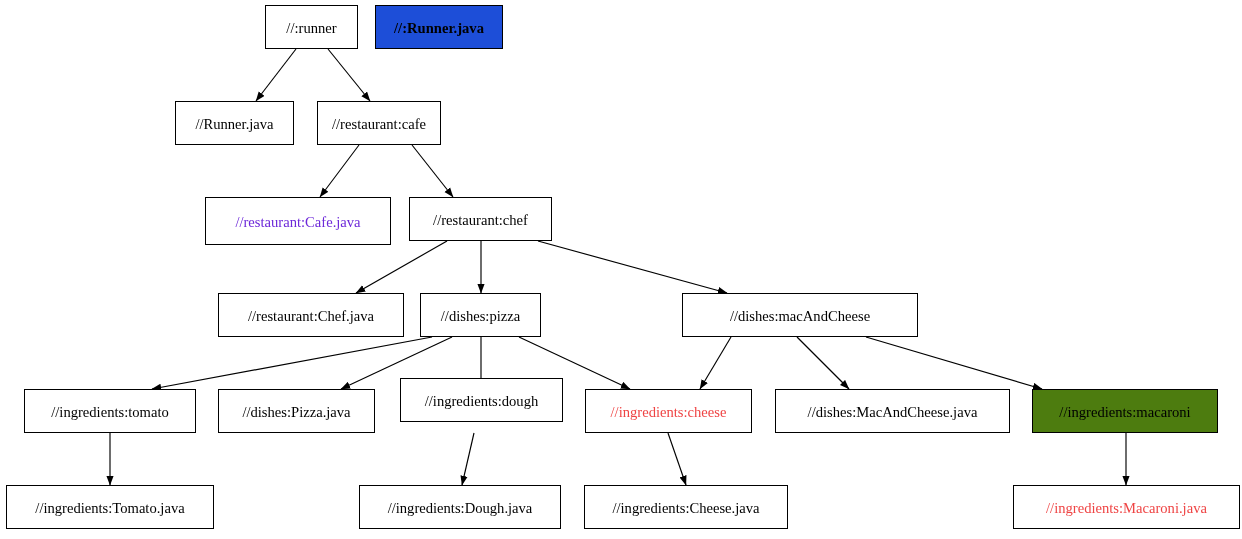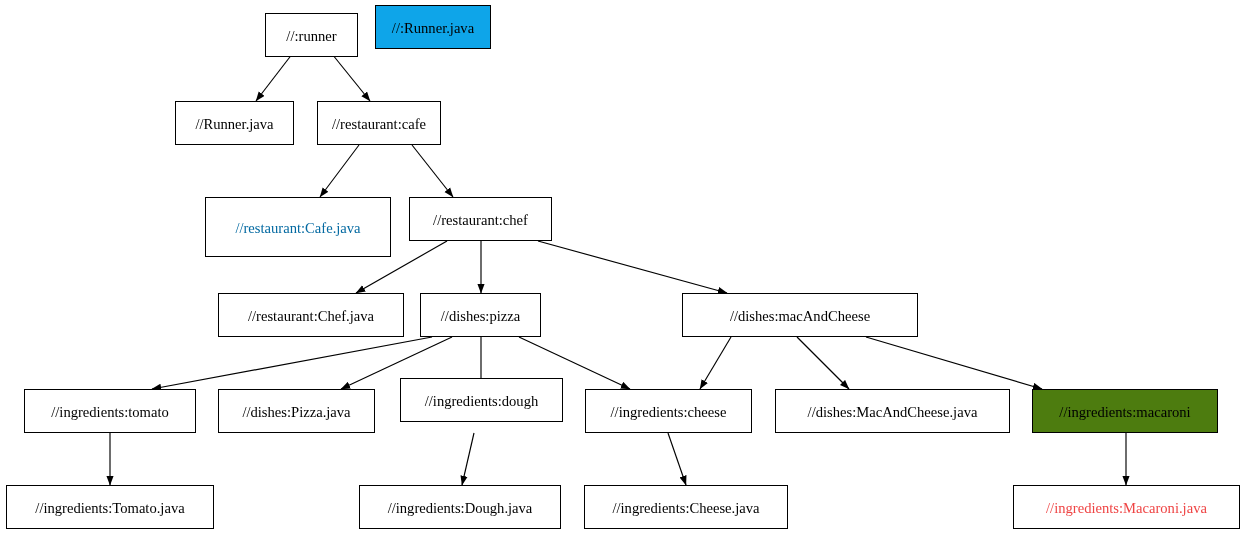--- a/index.html
+++ b/index.html
@@ -71,33 +71,33 @@
         <line x1="797" y1="337" x2="849" y2="389" stroke="#000000" stroke-width="1.15" marker-end="url(#arrowhead)"></line>
         <line x1="866" y1="337" x2="1042" y2="389" stroke="#000000" stroke-width="1.15" marker-end="url(#arrowhead)"></line>
         <line x1="110" y1="433" x2="110" y2="485" stroke="#000000" stroke-width="1.15" marker-end="url(#arrowhead)"></line>
         <line x1="474" y1="433" x2="462" y2="485" stroke="#000000" stroke-width="1.15" marker-end="url(#arrowhead)"></line>
         <line x1="668" y1="433" x2="686" y2="485" stroke="#000000" stroke-width="1.15" marker-end="url(#arrowhead)"></line>
         <line x1="1126" y1="433" x2="1126" y2="485" stroke="#000000" stroke-width="1.15" marker-end="url(#arrowhead)"></line>
       </g>
   </svg>
 
   <div id="nodes-group">
-      <div class="node" style="left: 265px; top: 5px; width: 93px; height: 44px; border-color: rgb(0, 0, 0); background: rgb(255, 255, 255); color: rgb(0, 0, 0); margin-top: 8px;">
+      <div class="node" style="left: 265px; top: 5px; width: 93px; height: 44px; border-color: rgb(0, 0, 0); background: rgb(255, 255, 255); color: rgb(0, 0, 0);">
         <span class="node-label">//:runner</span>
       </div>
-      <div class="node" style="left: 375px; top: 5px; width: 116px; height: 44px; border-color: rgb(0, 0, 0); background: #0ea5e9; color: rgb(0, 0, 0);">
+      <div class="node" style="left: 375px; top: 5px; width: 128px; height: 44px; border-color: rgb(0, 0, 0); background: #1d4ed8; color: rgb(0, 0, 0); font-weight: bold;">
         <span class="node-label">//:Runner.java</span>
       </div>
       <div class="node" style="left: 175px; top: 101px; width: 119px; height: 44px; border-color: rgb(0, 0, 0); background: rgb(255, 255, 255); color: rgb(0, 0, 0);">
         <span class="node-label">//Runner.java</span>
       </div>
       <div class="node" style="left: 317px; top: 101px; width: 124px; height: 44px; border-color: rgb(0, 0, 0); background: rgb(255, 255, 255); color: rgb(0, 0, 0);">
         <span class="node-label">//restaurant:cafe</span>
       </div>
-      <div class="node" style="left: 205px; top: 197px; width: 186px; height: 60px; border-color: rgb(0, 0, 0); background: rgb(255, 255, 255); color: #0369a1;">
+      <div class="node" style="left: 205px; top: 197px; width: 186px; height: 48px; border-color: rgb(0, 0, 0); background: rgb(255, 255, 255); color: #6d28d9;">
         <span class="node-label">//restaurant:Cafe.java</span>
       </div>
       <div class="node" style="left: 409px; top: 197px; width: 143px; height: 44px; border-color: rgb(0, 0, 0); background: rgb(255, 255, 255); color: rgb(0, 0, 0);">
         <span class="node-label">//restaurant:chef</span>
       </div>
       <div class="node" style="left: 218px; top: 293px; width: 186px; height: 44px; border-color: rgb(0, 0, 0); background: rgb(255, 255, 255); color: rgb(0, 0, 0);">
         <span class="node-label">//restaurant:Chef.java</span>
       </div>
       <div class="node" style="left: 420px; top: 293px; width: 121px; height: 44px; border-color: rgb(0, 0, 0); background: rgb(255, 255, 255); color: rgb(0, 0, 0);">
         <span class="node-label">//dishes:pizza</span>
@@ -107,21 +107,21 @@
       </div>
       <div class="node" style="left: 24px; top: 389px; width: 172px; height: 44px; border-color: rgb(0, 0, 0); background: rgb(255, 255, 255); color: rgb(0, 0, 0);">
         <span class="node-label">//ingredients:tomato</span>
       </div>
       <div class="node" style="left: 218px; top: 389px; width: 157px; height: 44px; border-color: rgb(0, 0, 0); background: rgb(255, 255, 255); color: rgb(0, 0, 0);">
         <span class="node-label">//dishes:Pizza.java</span>
       </div>
       <div class="node" style="left: 400px; top: 378px; width: 163px; height: 44px; border-color: rgb(0, 0, 0); background: rgb(255, 255, 255); color: rgb(0, 0, 0);">
         <span class="node-label">//ingredients:dough</span>
       </div>
-      <div class="node" style="left: 585px; top: 389px; width: 167px; height: 44px; border-color: rgb(0, 0, 0); background: rgb(255, 255, 255); color: #000000;">
+      <div class="node" style="left: 585px; top: 389px; width: 167px; height: 44px; border-color: rgb(0, 0, 0); background: rgb(255, 255, 255); color: #ef4444;">
         <span class="node-label">//ingredients:cheese</span>
       </div>
       <div class="node" style="left: 775px; top: 389px; width: 235px; height: 44px; border-color: rgb(0, 0, 0); background: rgb(255, 255, 255); color: rgb(0, 0, 0);">
         <span class="node-label">//dishes:MacAndCheese.java</span>
       </div>
       <div class="node" style="left: 1032px; top: 389px; width: 186px; height: 44px; border-color: rgb(0, 0, 0); background: #4d7c0f; color: rgb(0, 0, 0);">
         <span class="node-label">//ingredients:macaroni</span>
       </div>
       <div class="node" style="left: 6px; top: 485px; width: 208px; height: 44px; border-color: rgb(0, 0, 0); background: rgb(255, 255, 255); color: rgb(0, 0, 0);">
         <span class="node-label">//ingredients:Tomato.java</span>

